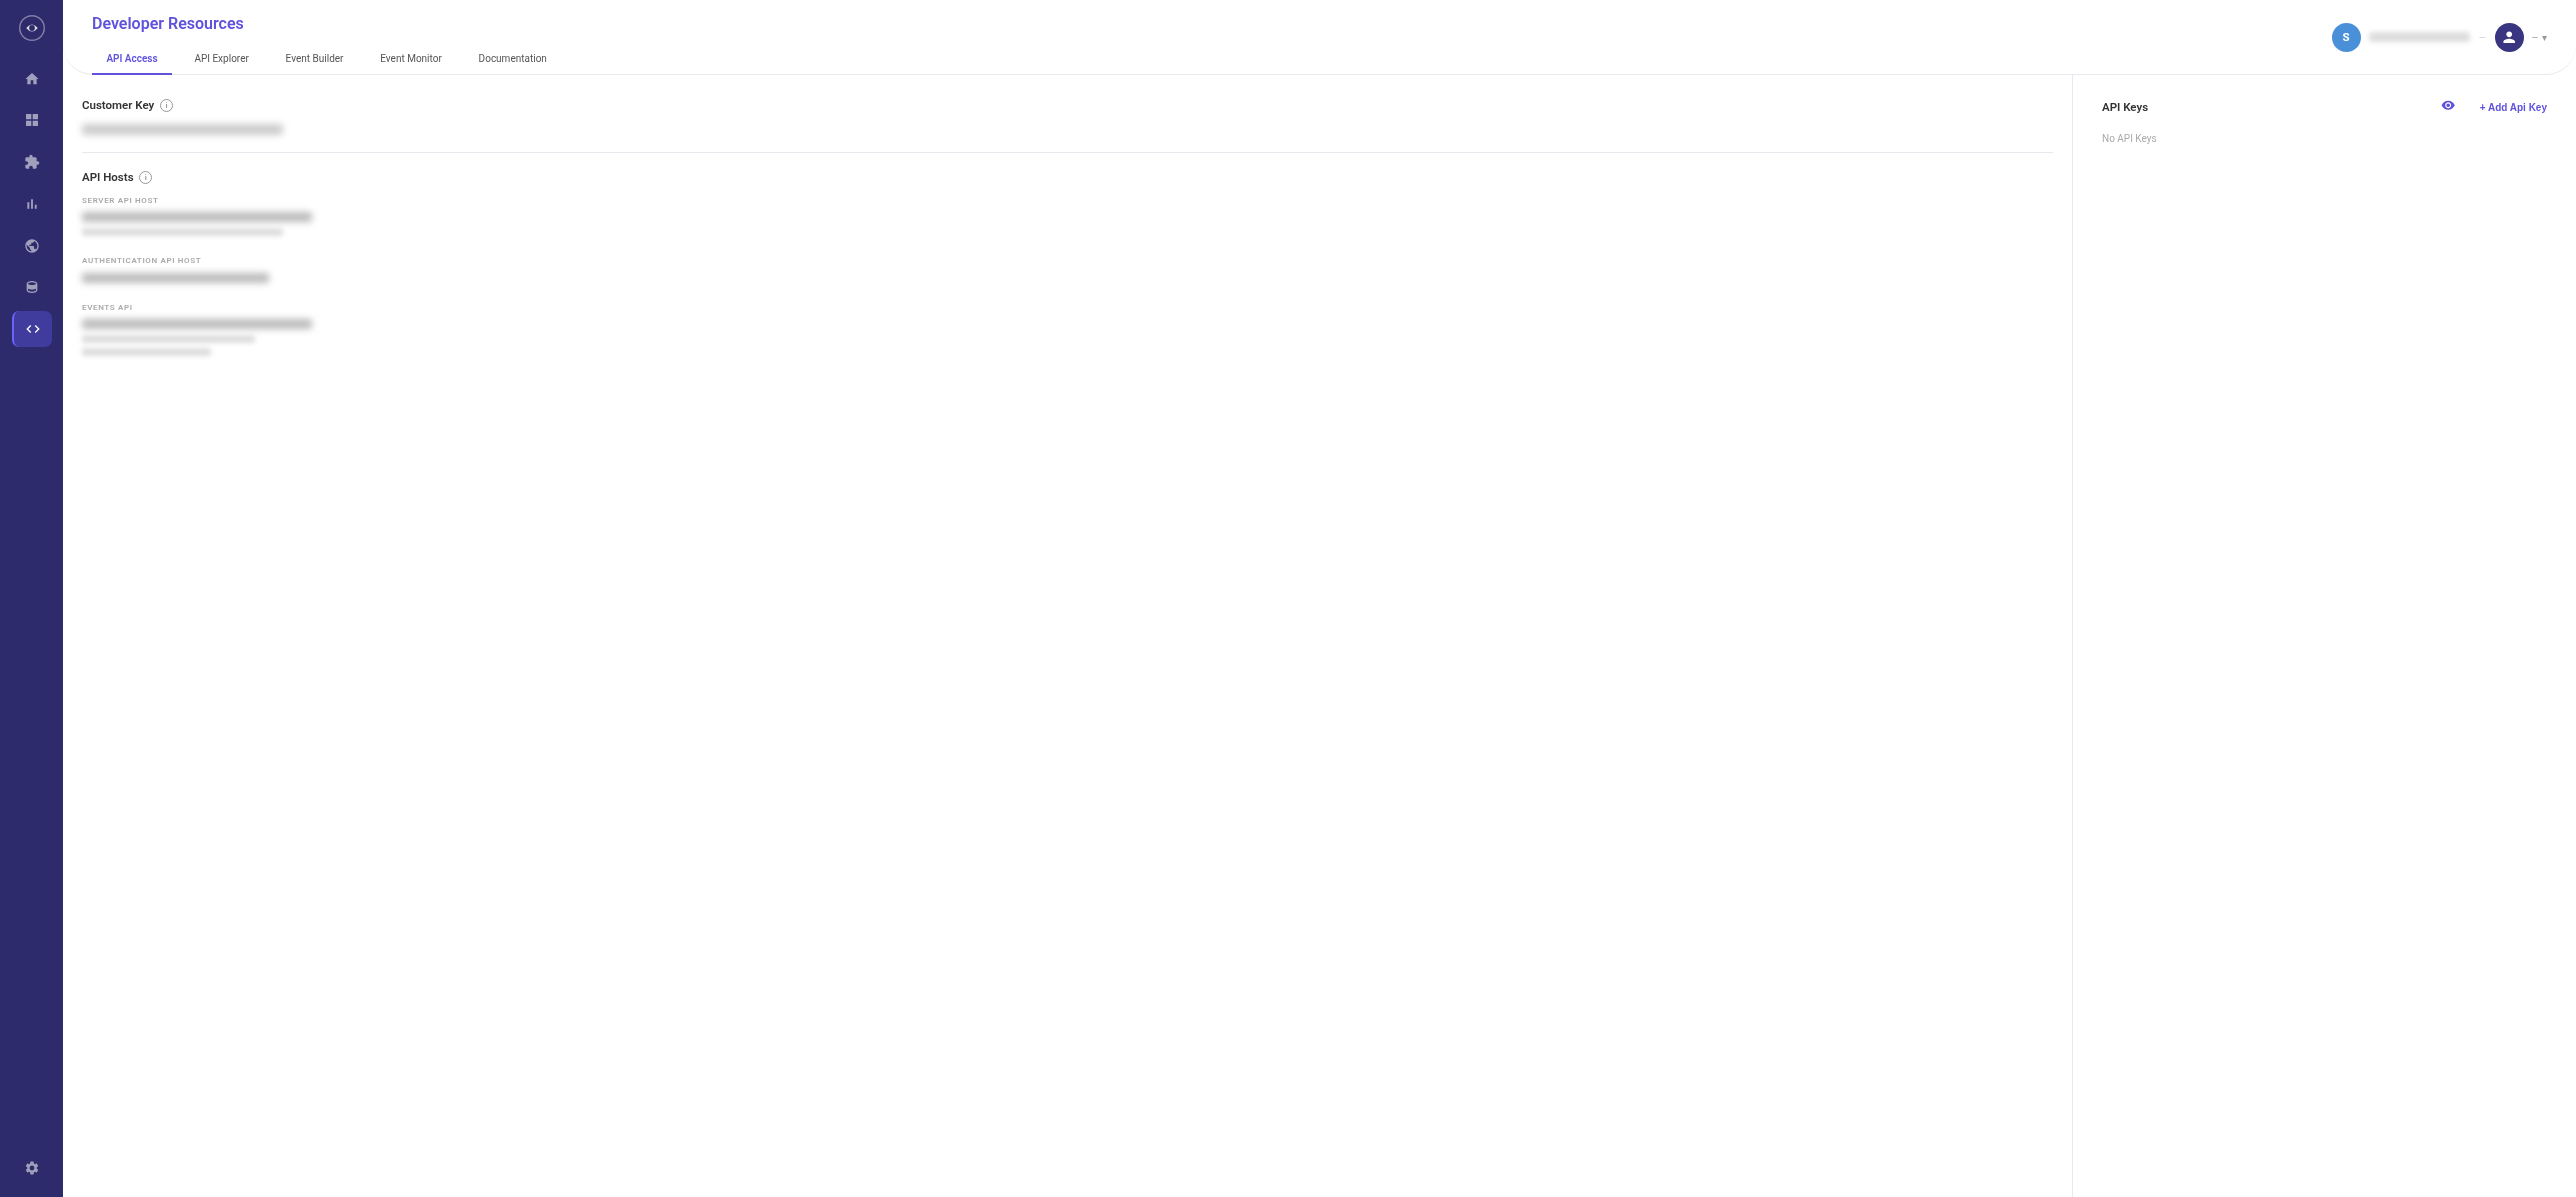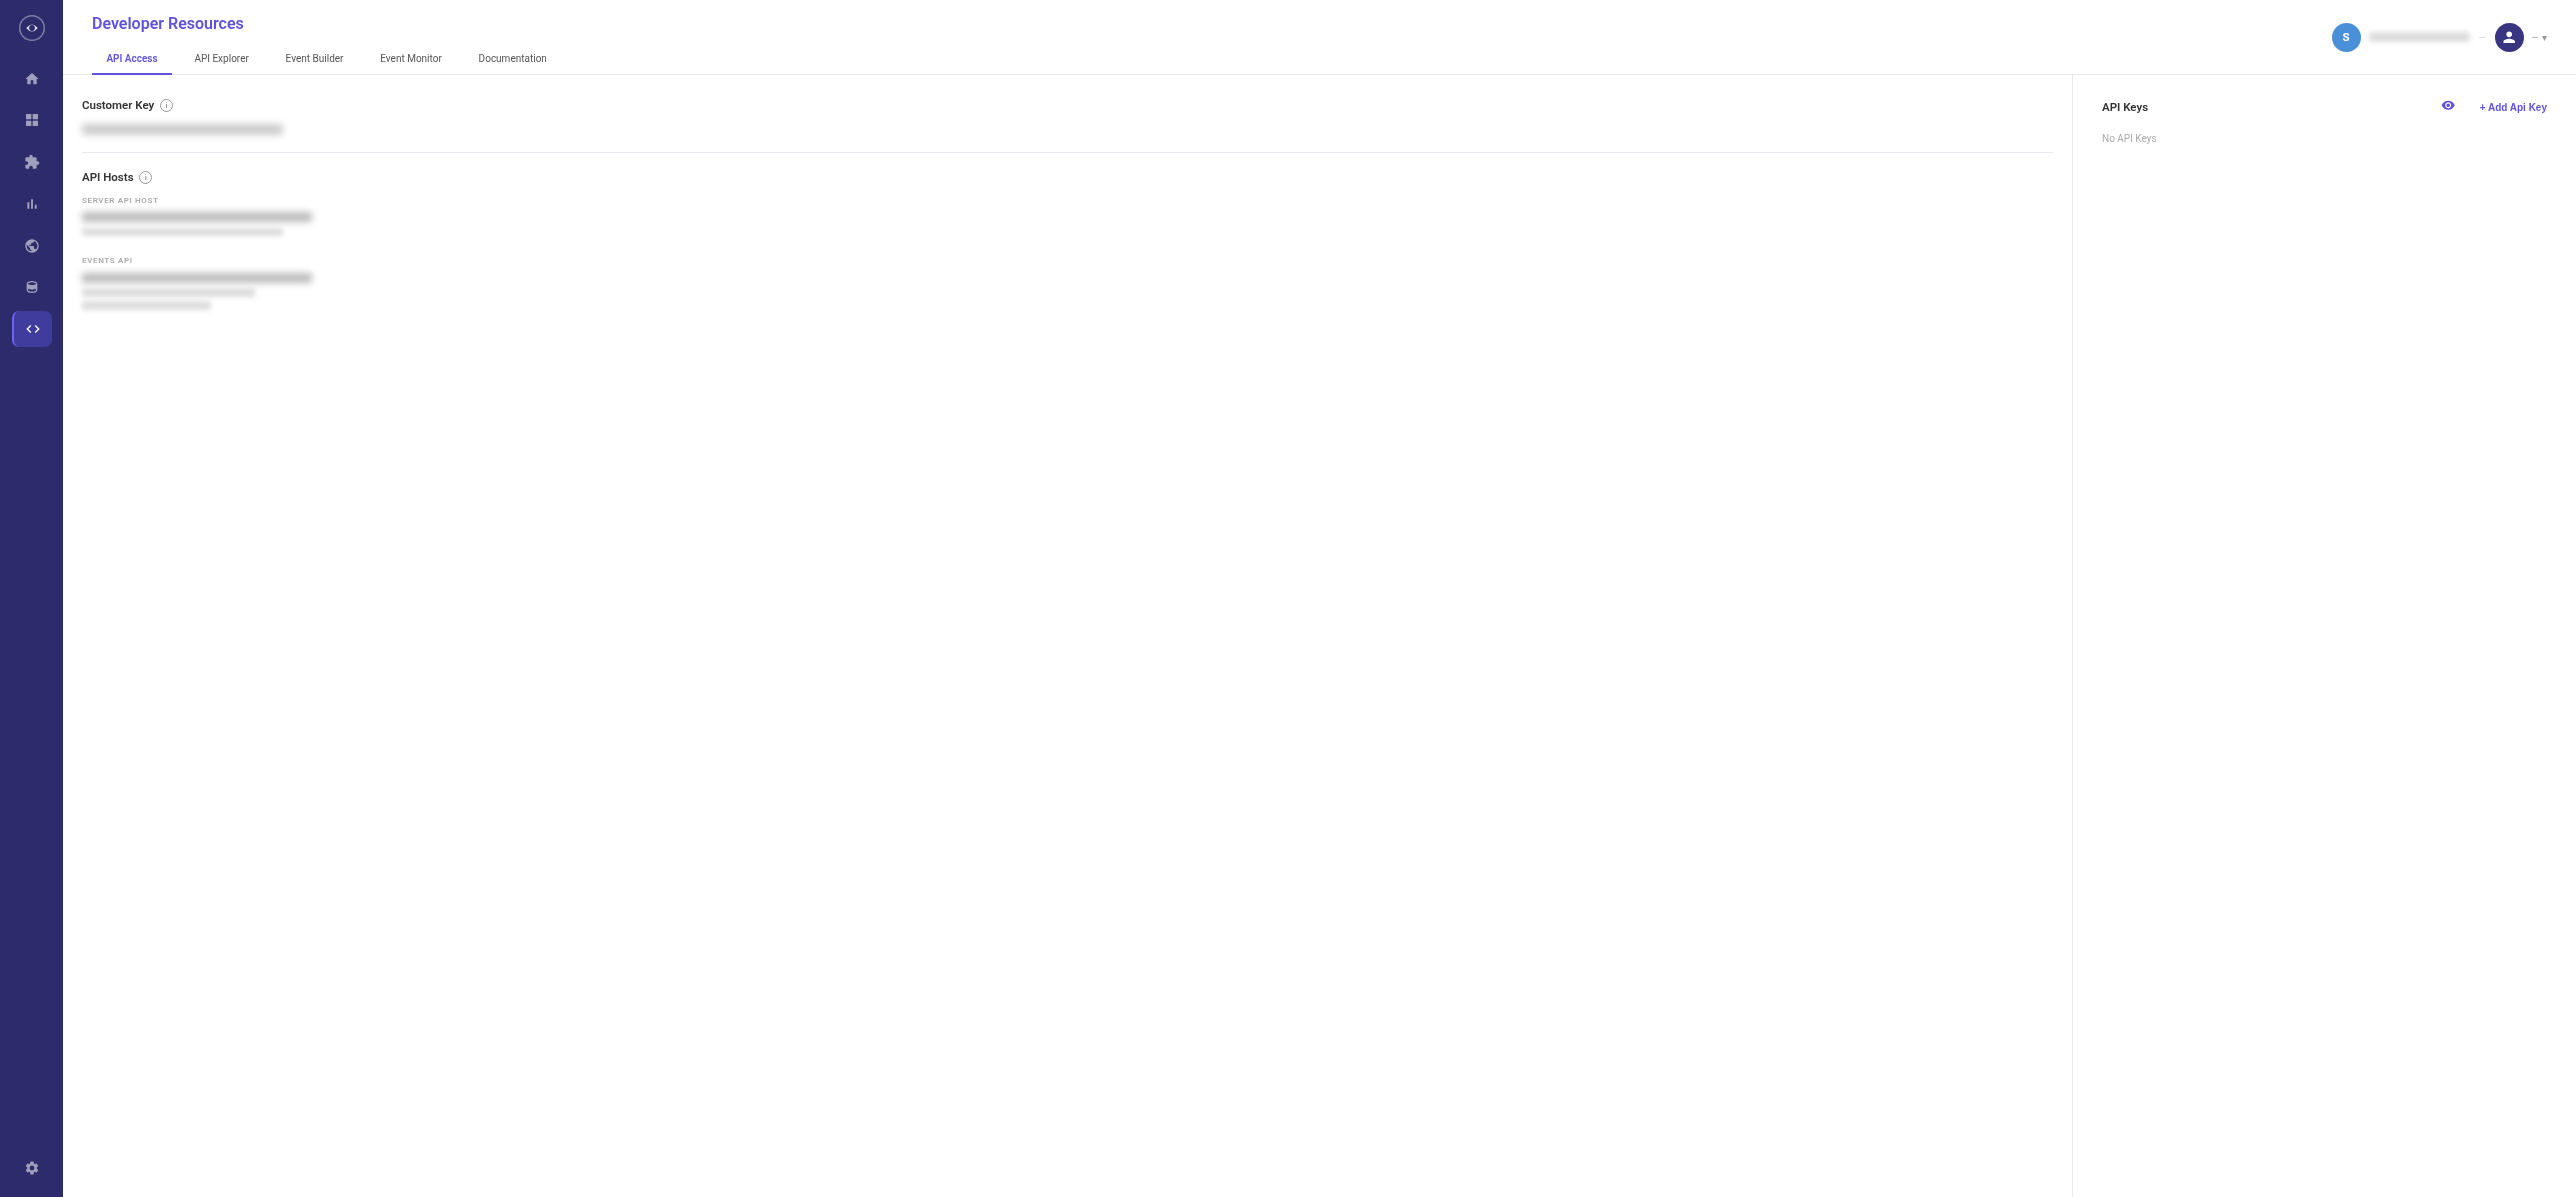--- a/index.html
+++ b/index.html
@@ -66,20 +66,21 @@
     }
 
     
     .header {
       display: flex;
       align-items: center;
       justify-content: space-between;
       padding: 14.4px 29px 0 29px;
       background: #fff;
       border-bottom: 0.7px solid #e8e8ef;
+      border-radius: 30px;
     }
     .header-left { display: flex; flex-direction: column; }
     .page-title {
       font-size: 16px;
       font-weight: 600;
       color: #5f52dc;
       margin-bottom: 11.5px;
     }
     .header-right {
       display: flex;
@@ -391,20 +392,24 @@
         <span>API Hosts</span>
         <span class="info-icon">i</span>
       </div>
 
       <div class="host-block">
         <div class="sub-label">SERVER API HOST</div>
         <div class="host-url host-url-long"></div>
         <div class="host-sub host-sub-long"></div>
       </div>
 
+      <div class="host-block">
+        <div class="sub-label">AUTHENTICATION API HOST</div>
+        <div class="host-url host-url-med"></div>
+      </div>
 
 
       <div class="host-block">
         <div class="sub-label">EVENTS API</div>
         <div class="host-url host-url-long"></div>
         <div class="host-sub host-sub-med"></div>
         <div class="host-sub host-sub-short" style="margin-top:4.3px;"></div>
       </div>
 
     </div>

